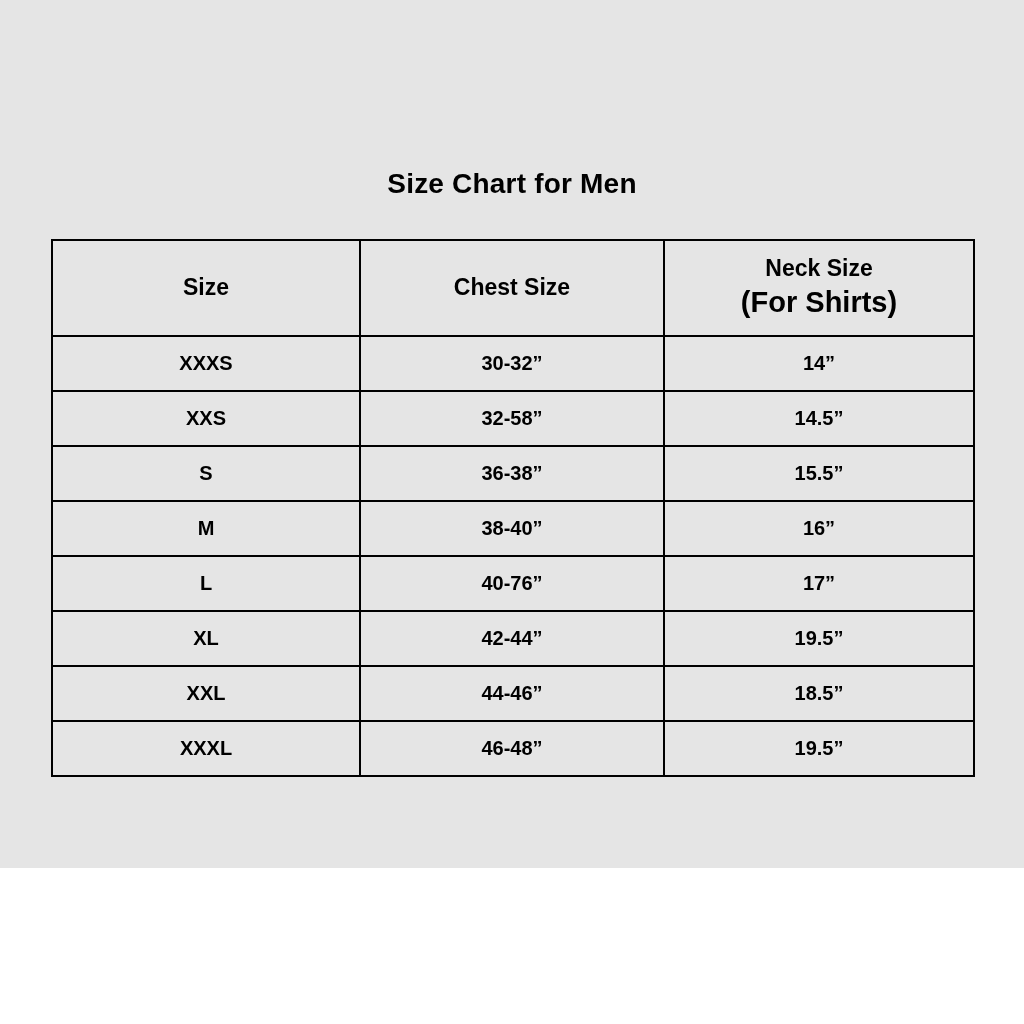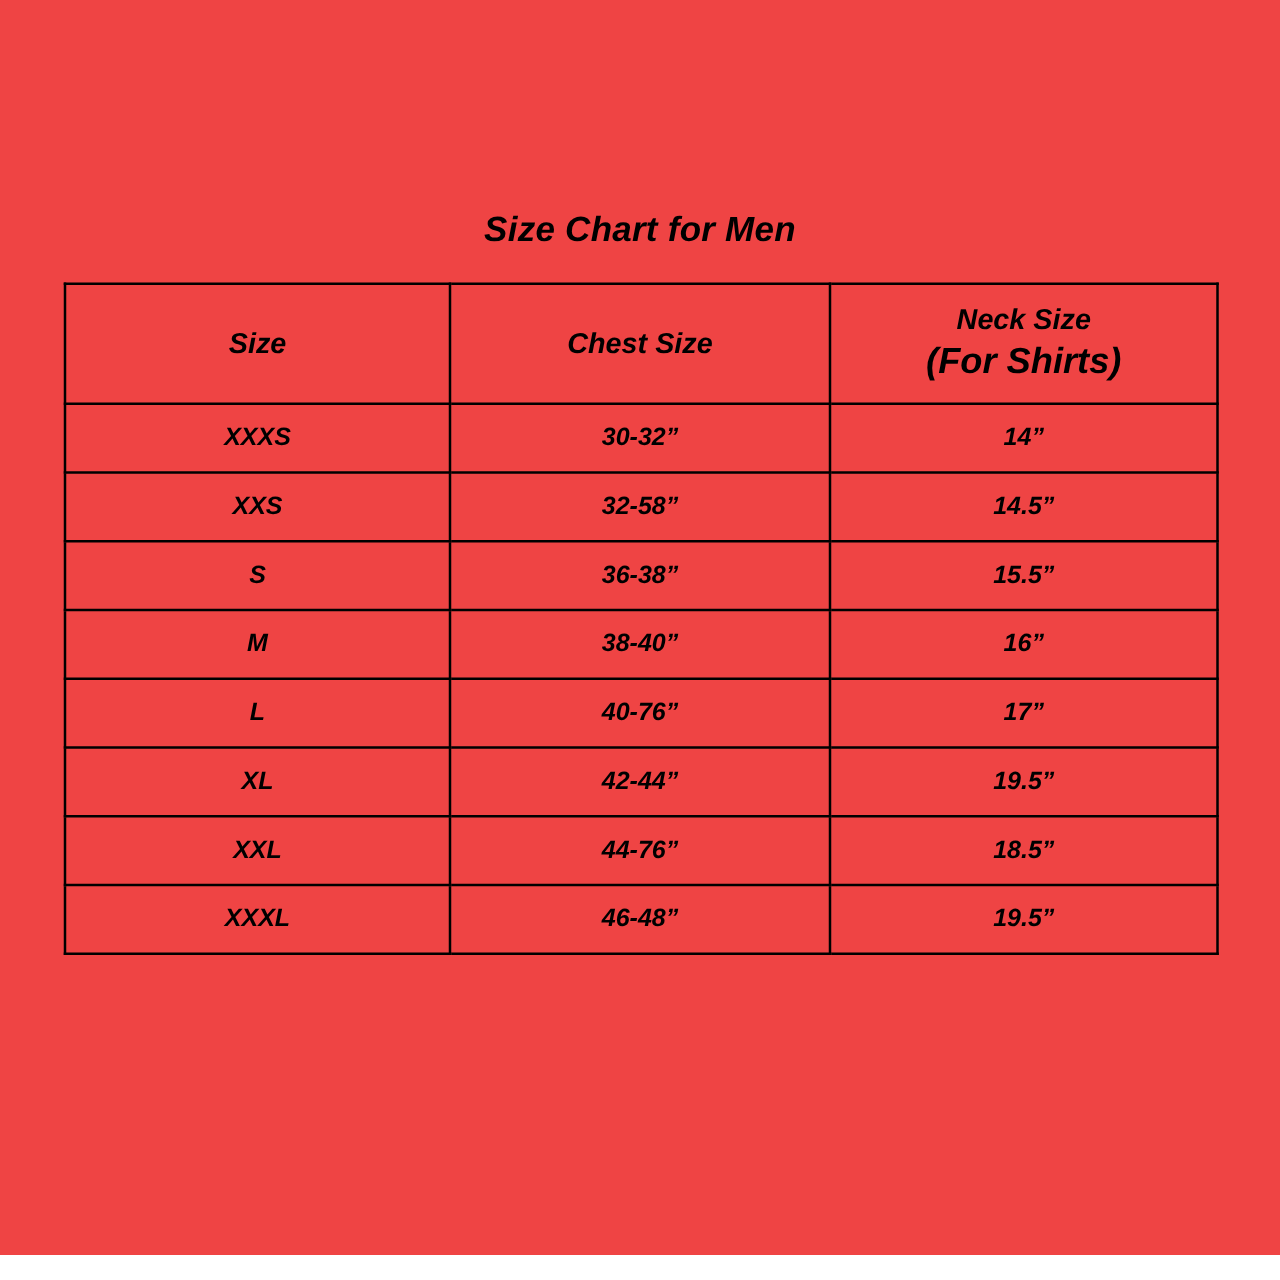--- a/index.html
+++ b/index.html
@@ -13,39 +13,38 @@
     font-family: "Liberation Sans", sans-serif;
     color: #000000;
     position: relative;
     overflow: hidden;
   }
   .page {
     position: absolute;
     left: 0;
     top: 0;
     width: 1024px;
-    height: 1004px;
-    background: #ef4444;
-    font-style: italic;
+    height: 868px;
+    background: #e5e5e5;
   }
   .chart-title {
     position: absolute;
     left: 0;
     top: 168px;
     width: 1024px;
     text-align: center;
     font-size: 28px;
     font-weight: bold;
     letter-spacing: 0.2px;
     color: #000000;
   }
   .table-wrap {
     position: absolute;
     left: 51px;
-    top: 226px;
+    top: 239px;
     width: 922px;
   }
   table.size-table {
     border-collapse: collapse;
     width: 922px;
     table-layout: fixed;
   }
   table.size-table td, table.size-table th {
     border: 2px solid #000000;
     text-align: center;
@@ -128,21 +127,21 @@
           <td>40-76”</td>
           <td>17”</td>
         </tr>
         <tr>
           <td>XL</td>
           <td>42-44”</td>
           <td>19.5”</td>
         </tr>
         <tr>
           <td>XXL</td>
-          <td>44-76”</td>
+          <td>44-46”</td>
           <td>18.5”</td>
         </tr>
         <tr>
           <td>XXXL</td>
           <td>46-48”</td>
           <td>19.5”</td>
         </tr>
       </tbody>
     </table>
   </div>

